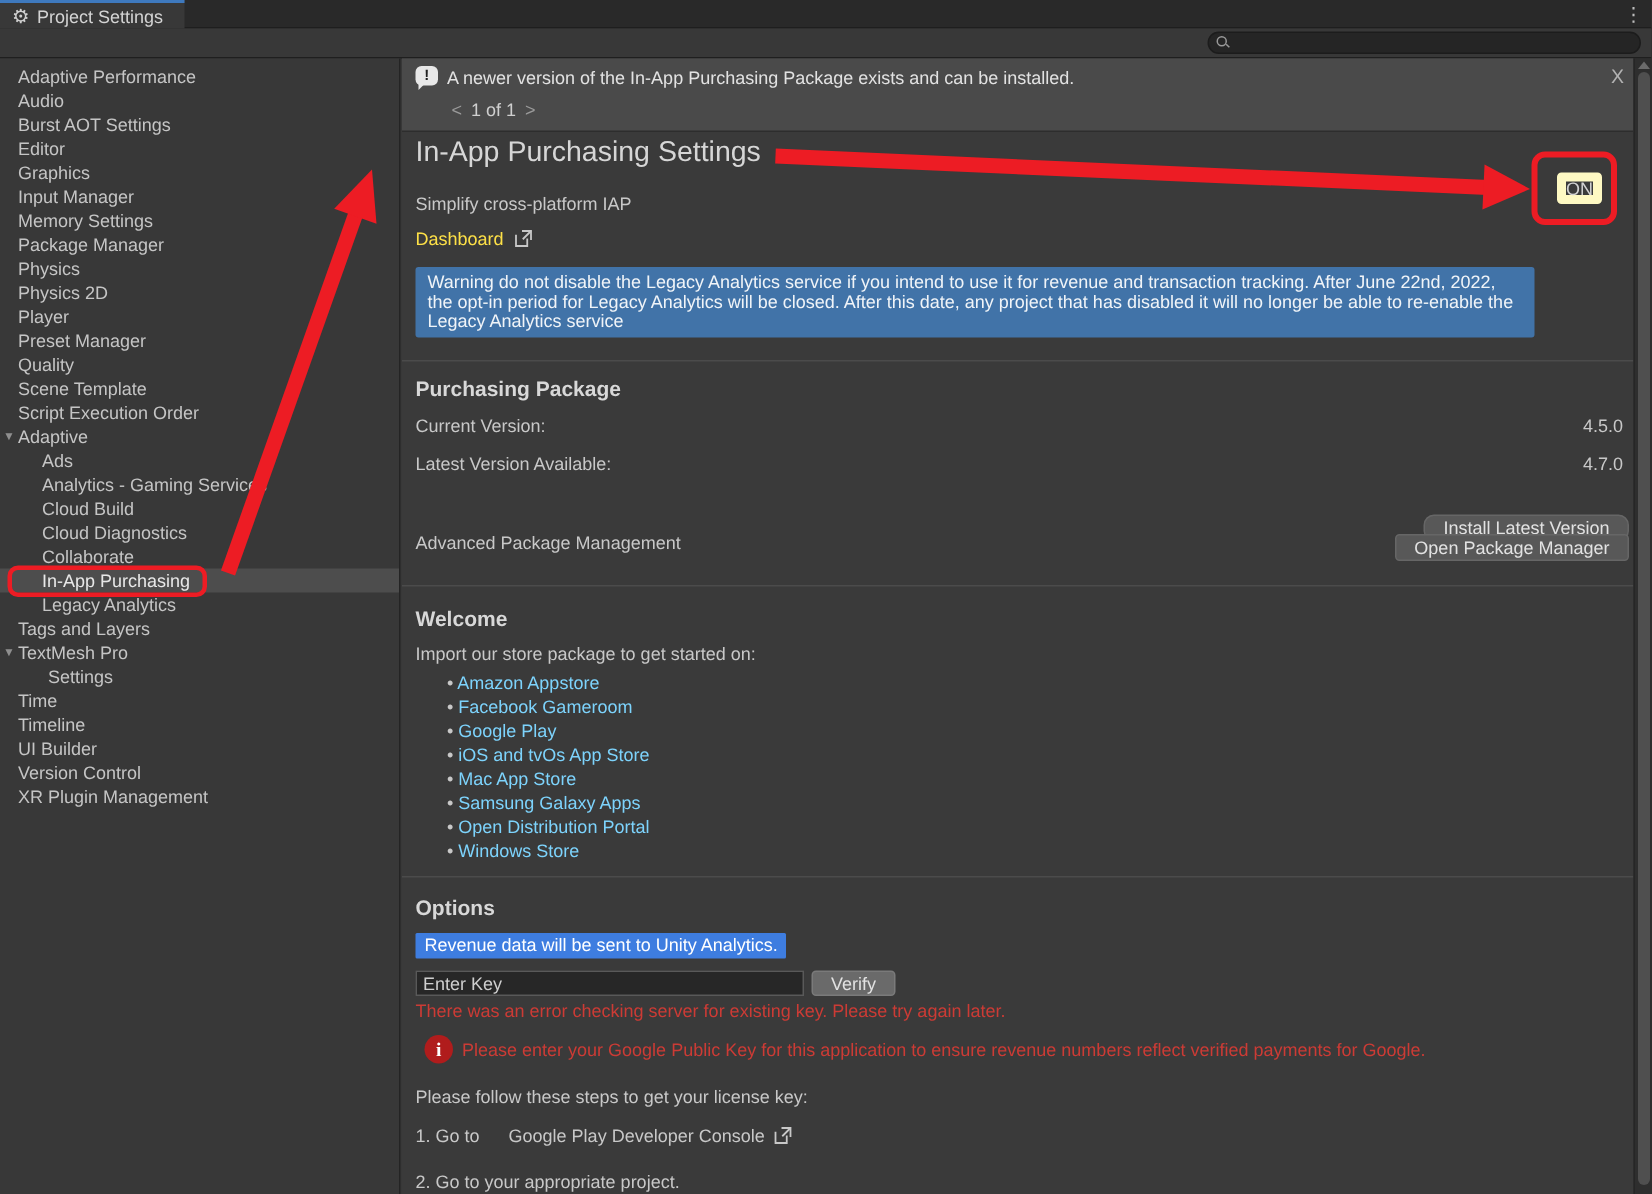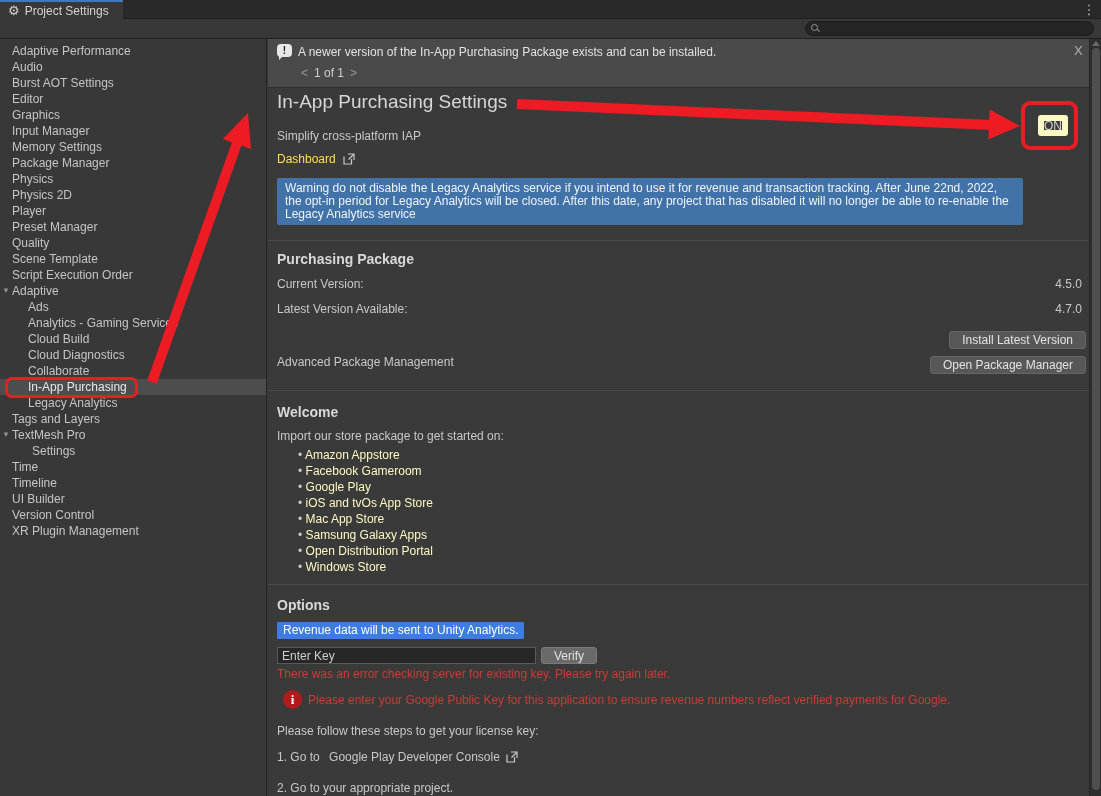--- a/index.html
+++ b/index.html
@@ -46,21 +46,21 @@
 
   .warnbox { position:absolute; left:9px; top:139px; width:746px; background:#4173a8; color:#f0f4f8; padding:4px 8px; border-radius:2px; line-height:13px; }
 
   .divider { position:absolute; left:0; width:821px; height:1px; background:#4b4b4b; }
   .sect-head { position:absolute; left:9px; font-size:14px; font-weight:bold; color:#d8d8d8; }
   .lbl { position:absolute; left:9px; color:#c8c8c8; }
   .val { position:absolute; right:7px; color:#c8c8c8; }
   .btn { position:absolute; height:18px; background:#585858; border:1px solid #666; border-radius:3px; color:#e2e2e2; font-size:12px; display:flex; align-items:center; justify-content:center; cursor:pointer; padding:0 12px; font-family:"Liberation Sans", sans-serif; }
 
   .stores { position:absolute; left:30px; top:408px; list-style:none; }
-  .stores li { height:16px; line-height:16px; color:#fef9c3; }
+  .stores li { height:16px; line-height:16px; color:#7dd3fc; }
   .stores li::before { content:"• "; color:#c8c8c8; }
 
   .chip { position:absolute; left:9px; top:583px; background:#3e7de0; color:#fff; padding:1px 6px; height:17px; line-height:15px; border-radius:1px; }
   .keyfield { position:absolute; left:9px; top:608px; width:259px; height:17px; background:#272727; border:1px solid #595959; color:#cfcfcf; font-size:12px; padding:0 4px; font-family:"Liberation Sans", sans-serif; }
   .verify { left:273px; top:608px; height:17px; background:#6a6a6a; border:1px solid #7a7a7a; }
   .err { position:absolute; left:9px; color:#cc3b35; }
   .info-circle { position:absolute; left:15px; top:651px; width:19px; height:19px; background:#b01c1c; border-radius:50%; color:#fff; font-weight:bold; font-size:13px; text-align:center; line-height:19px; font-family:"Liberation Serif", serif; }
   .step-link { display:inline-flex; align-items:center; gap:6px; cursor:pointer; color:#c8c8c8; }
 
   
@@ -282,21 +282,21 @@
 
     <div class="warnbox">Warning do not disable the Legacy Analytics service if you intend to use it for revenue and transaction tracking. After June 22nd, 2022, the opt-in period for Legacy Analytics will be closed. After this date, any project that has disabled it will no longer be able to re-enable the Legacy Analytics service</div>
 
     <div class="divider" style="top:201px"></div>
 
     <div class="sect-head" style="top:212px">Purchasing Package</div>
     <div class="lbl" style="top:238px">Current Version:</div>
     <div class="val" style="top:238px">4.5.0</div>
     <div class="lbl" style="top:263px">Latest Version Available:</div>
     <div class="val" style="top:263px">4.7.0</div>
-    <button class="btn" style="top:292px; right:3px;">Install Latest Version</button>
+    <button class="btn" style="top:304px; right:3px;border-radius:7px;">Install Latest Version</button>
     <div class="lbl" style="top:316px">Advanced Package Management</div>
     <button class="btn" style="top:317px; right:3px;">Open Package Manager</button>
 
     <div class="divider" style="top:351px"></div>
 
     <div class="sect-head" style="top:365px">Welcome</div>
     <div class="lbl" style="top:390px">Import our store package to get started on:</div>
     <ul class="stores">
 
     <li>Amazon Appstore</li>
@@ -314,21 +314,21 @@
     <div class="sect-head" style="top:558px">Options</div>
     <div class="chip">Revenue data will be sent to Unity Analytics.</div>
     <input class="keyfield" value="Enter Key" style="">
     <button class="btn verify">Verify</button>
     <div class="err" style="top:628px">There was an error checking server for existing key. Please try again later.</div>
     <div class="info-circle">i</div>
     <div class="err" style="left:40px; top:654px">Please enter your Google Public Key for this application to ensure revenue numbers reflect verified payments for Google.</div>
     <div class="lbl" style="top:685px">Please follow these steps to get your license key:</div>
     <div class="lbl" style="top:711px">
       <span>1. Go to</span>
-      <span class="step-link" style="margin-left:6px">
+      <span class="step-link" style="margin-left:16px">
         <span>Google Play Developer Console</span>
         <span class="extlink">
           <svg width="12" height="12" viewBox="0 0 12 12">
               <path d="M1 3.5 V11 H8.5 V6" fill="none" stroke="#c8c8c8" stroke-width="1.2"></path>
               <path d="M5 1 H11 V7" fill="none" stroke="#c8c8c8" stroke-width="1.2"></path>
               <path d="M11 1 L5.5 6.5" stroke="#c8c8c8" stroke-width="1.2"></path>
             </svg>
         </span>
       </span>
     </div>

